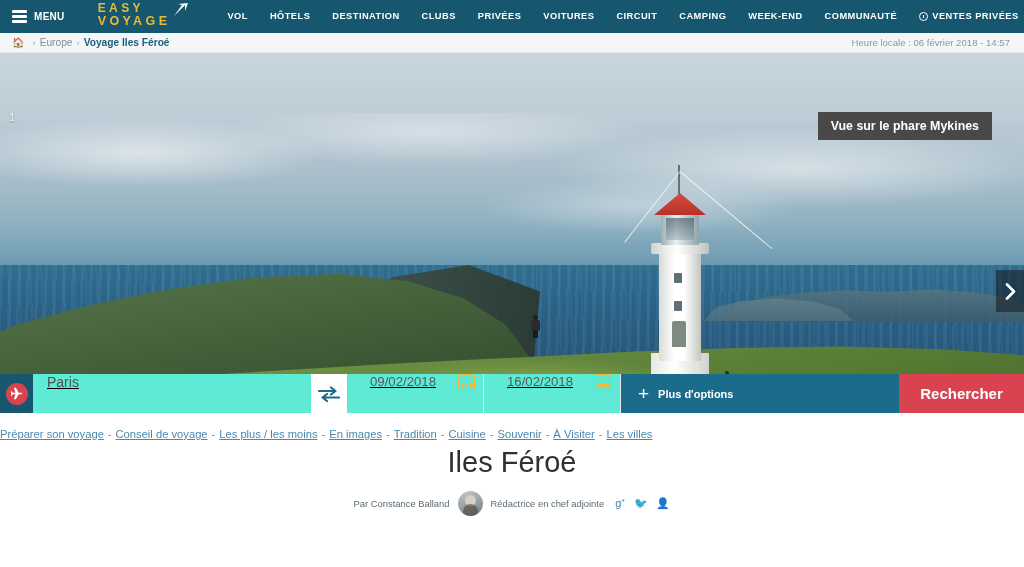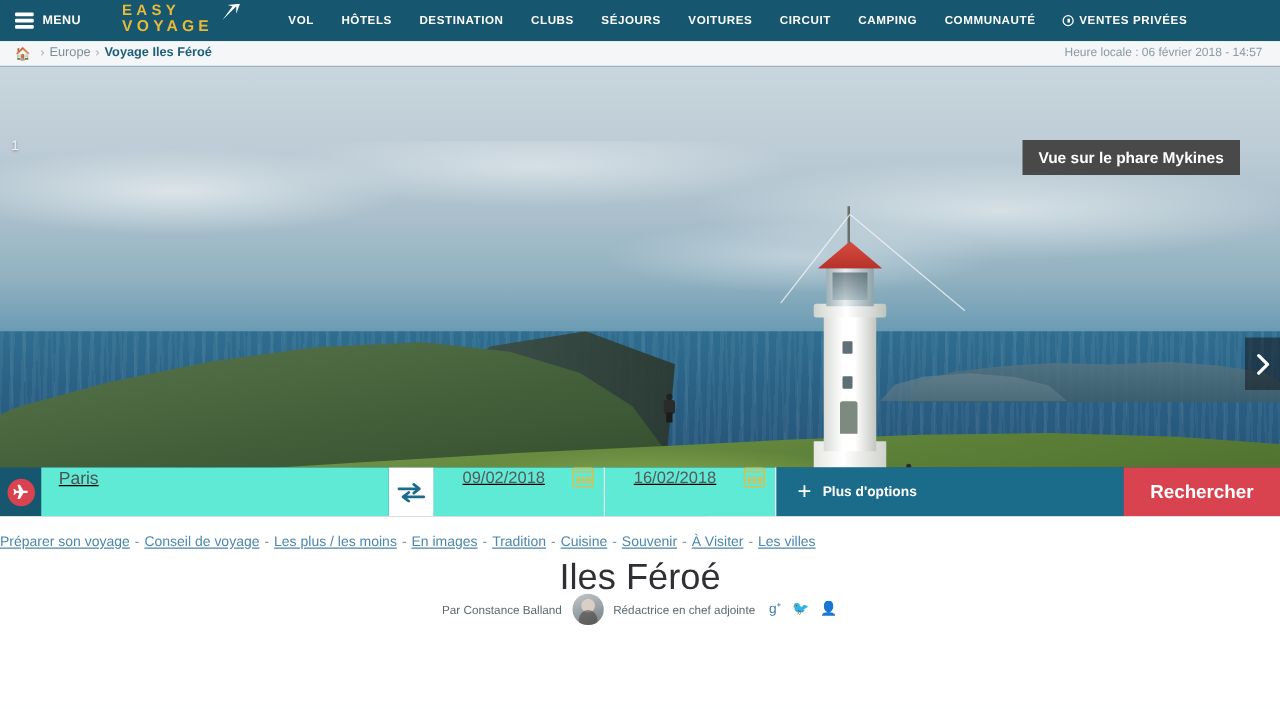--- a/index.html
+++ b/index.html
@@ -306,21 +306,21 @@
     color: #4c87ad; font-size: 11.2px; text-decoration: underline;
   }
   .sublinks .dash { color: #7e8d95; font-size: 11px; margin: 0 4px; }
 
   .page-title {
     position: absolute; left: 0; right: 0; top: 33px;
     text-align: center;
     font-size: 29px; color: #2e3033; font-weight: normal;
   }
   .byline {
-    position: absolute; left: 0; right: 0; top: 62px;
+    position: absolute; left: 0; right: 0; top: 78px;
     display: flex; align-items: center; justify-content: center; gap: 0;
   }
   .by-text { font-size: 9.4px; color: #5c6a72; }
   .avatar {
     width: 25px; height: 25px; border-radius: 50%; margin: 0 8px;
     background: linear-gradient(160deg, #c3c8ca 0%, #9aa3a7 50%, #6f7a80 100%);
     position: relative; overflow: hidden; flex: none;
   }
   .avatar::after {
     content: ""; position: absolute; left: 5px; top: 13px;
@@ -358,24 +358,25 @@
           <path d="M2 13 L13 2 L13 8 L16 0 L6 1 L10 2 Z" fill="#ffffff"></path>
         </svg>
     </span>
   </div>
 
   <nav class="navlinks">
     <a href="#">VOL</a>
     <a href="#">HÔTELS</a>
     <a href="#">DESTINATION</a>
     <a href="#">CLUBS</a>
-    <a href="#">SÉJOURS</a>
+    <a href="#">PRIVÉES</a>
     <a href="#">VOITURES</a>
     <a href="#">CIRCUIT</a>
     <a href="#">CAMPING</a>
+    <a href="#">WEEK-END</a>
     <a href="#">COMMUNAUTÉ</a>
     <a href="#" class="nav-clock">
       <span class="clock-ic"></span>
       <span>VENTES PRIVÉES</span>
     </a>
   </nav>
 
 </div>
 
 <div class="crumbbar">

